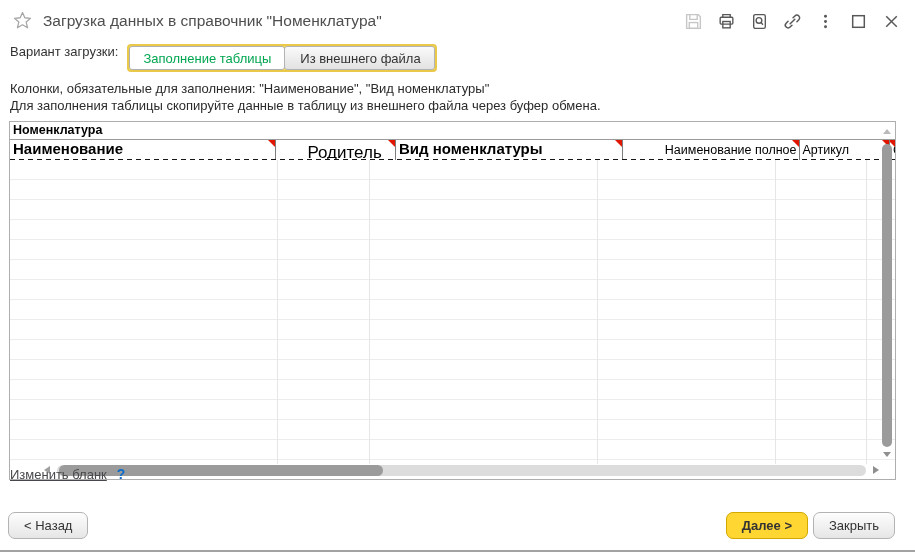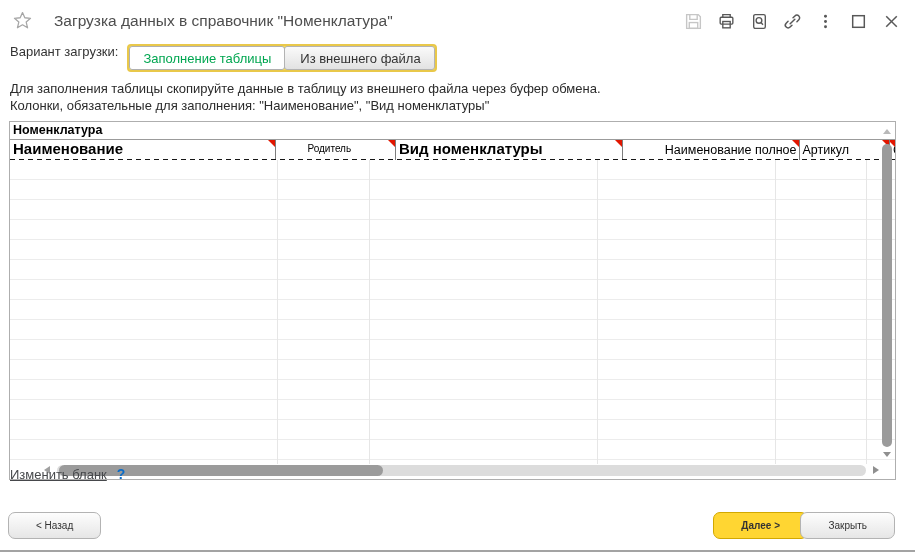--- a/index.html
+++ b/index.html
@@ -4,21 +4,21 @@
 <style>
   * { margin:0; padding:0; box-sizing:border-box; }
   html,body { background:#fff; }
   body { font-family:"Liberation Sans", sans-serif; color:#333; }
   .window { position:relative; width:915px; height:552px; background:#fff; overflow:hidden;
             border-bottom:2px solid #a3a3a3; }
 
   
   .titlebar { position:absolute; top:0; left:0; right:0; height:42px; }
   .star { position:absolute; left:13px; top:11px; width:19px; height:19px; cursor:pointer; }
-  .title { position:absolute; left:54px; top:12px; font-size:15.5px; color:var(--title-color); white-space:nowrap; }
+  .title { position:absolute; left:43px; top:12px; font-size:15.5px; color:var(--title-color); white-space:nowrap; }
   .tb-icons { position:absolute; right:14px; top:11px; display:flex; align-items:center; gap:13px; }
   .tb-icon { width:20px; height:20px; display:flex; align-items:center; justify-content:center; cursor:pointer; }
 
   
   .variant-row { position:absolute; top:44px; left:10px; height:16px; display:flex; align-items:flex-start; }
   .variant-label { font-size:13px; color:#333; margin-right:9px; }
   .seg-group { display:inline-flex; border:2px solid var(--accent-outline); border-radius:4px; background:#fde047; }
   .seg-btn { font-family:"Liberation Sans",sans-serif; font-size:13px; height:24px; padding:0 13px;
              border:1px solid #b3b3b3; border-radius:3px; cursor:pointer; white-space:nowrap; }
   .seg-btn.active { background:#fff; color:var(--active-green); border-color:#b0b0b0; }
@@ -34,21 +34,21 @@
                   color:#000; padding:1px 0 0 3px; }
   .hrow { position:relative; height:20px; display:flex; }
   .hrow::after { content:""; position:absolute; left:0; right:0; bottom:0; height:1px;
                  background:repeating-linear-gradient(90deg,#161616 0 5px,transparent 5px 9px); }
   .hcell { position:relative; border-right:1px solid #7d7d7d; padding:1px 2px 0 3px;
            white-space:nowrap; overflow:hidden; color:#000; font-size:12.5px; cursor:pointer; }
   .hcell.req { font-weight:bold; font-size:15px; padding-top:0; }
   .hcell::after { content:""; position:absolute; top:0; right:0;
                   border-top:7px solid var(--required-red); border-left:7px solid transparent; }
   .hcell:nth-child(1){ width:268px; }
-  .hcell:nth-child(2){ width:92px; font-size:10px; padding-top:3px;margin-left:28px; }
+  .hcell:nth-child(2){ width:92px; font-size:17px; padding-top:3px;margin-left:28px; }
   .hcell:nth-child(3){ width:228px; }
   .hcell:nth-child(4){ width:178px; padding-top:3px;text-align:right; }
   .hcell:nth-child(5){ width:91px; padding-top:3px; }
   .hcell:nth-child(6){ flex:1; border-right:none; padding-top:3px; }
 
   .tbody { position:relative; height:304px; display:flex;
            background:repeating-linear-gradient(180deg, #fff 0 19px, #ececec 19px 20px); }
   .bcol { border-right:1px solid #e6e6e6; height:100%; }
   .bcol:nth-child(1){ width:268px; } .bcol:nth-child(2){ width:92px; }
   .bcol:nth-child(3){ width:228px; } .bcol:nth-child(4){ width:178px; }
@@ -72,22 +72,22 @@
   .hthumb { position:absolute; left:2px; top:0; bottom:0; width:40%; background:#9b9b9b;
             border-radius:6px; cursor:pointer; }
   .harr-right { width:0; height:0; border-left:6px solid #8f8f8f; border-top:4px solid transparent;
                 border-bottom:4px solid transparent; cursor:pointer; }
 
   
   .footer-link-row { position:absolute; top:466px; left:10px; display:flex; align-items:center; gap:10px; }
   .change-link { font-size:13px; color:#46484b; text-decoration:underline; cursor:pointer; }
   .help-link { font-size:14px; font-weight:bold; color:var(--help-blue); cursor:pointer; }
 
-  .btn { position:absolute; top:512px; height:27px; padding:0 27px; font-family:"Liberation Sans",sans-serif;
-         font-size:10px; color:#333; border:1px solid #b3b3b3; border-radius:7px;
+  .btn { position:absolute; top:512px; height:27px; padding:0 15px; font-family:"Liberation Sans",sans-serif;
+         font-size:13px; color:#333; border:1px solid #b3b3b3; border-radius:7px;
          background:linear-gradient(#fdfdfd,#e6e6e6); cursor:pointer; }
   .btn-back { left:8px; }
   .btn-next { right:107px; background:var(--primary-yellow); border-color:#d2a800; font-weight:bold; }
   .btn-close { right:20px; }
 </style>
 </head>
 <body>
 
 <div class="window">
 
@@ -150,22 +150,22 @@
 
   <div class="variant-row">
     <span class="variant-label">Вариант загрузки:</span>
     <span class="seg-group">
       <button class="seg-btn active">Заполнение таблицы</button>
       <button class="seg-btn inactive">Из внешнего файла</button>
     </span>
   </div>
 
   <div class="instructions">
+    <div>Колонки, обязательные для заполнения: "Наименование", "Вид номенклатуры"</div>
     <div>Для заполнения таблицы скопируйте данные в таблицу из внешнего файла через буфер обмена.</div>
-    <div>Колонки, обязательные для заполнения: "Наименование", "Вид номенклатуры"</div>
   </div>
 
   <div class="table-wrap">
     <div class="group-header">Номенклатура</div>
     <div class="hrow">
       <div class="hcell req">Наименование</div>
       <div class="hcell">Родитель</div>
       <div class="hcell req">Вид номенклатуры</div>
       <div class="hcell">Наименование полное</div>
       <div class="hcell">Артикул</div>

